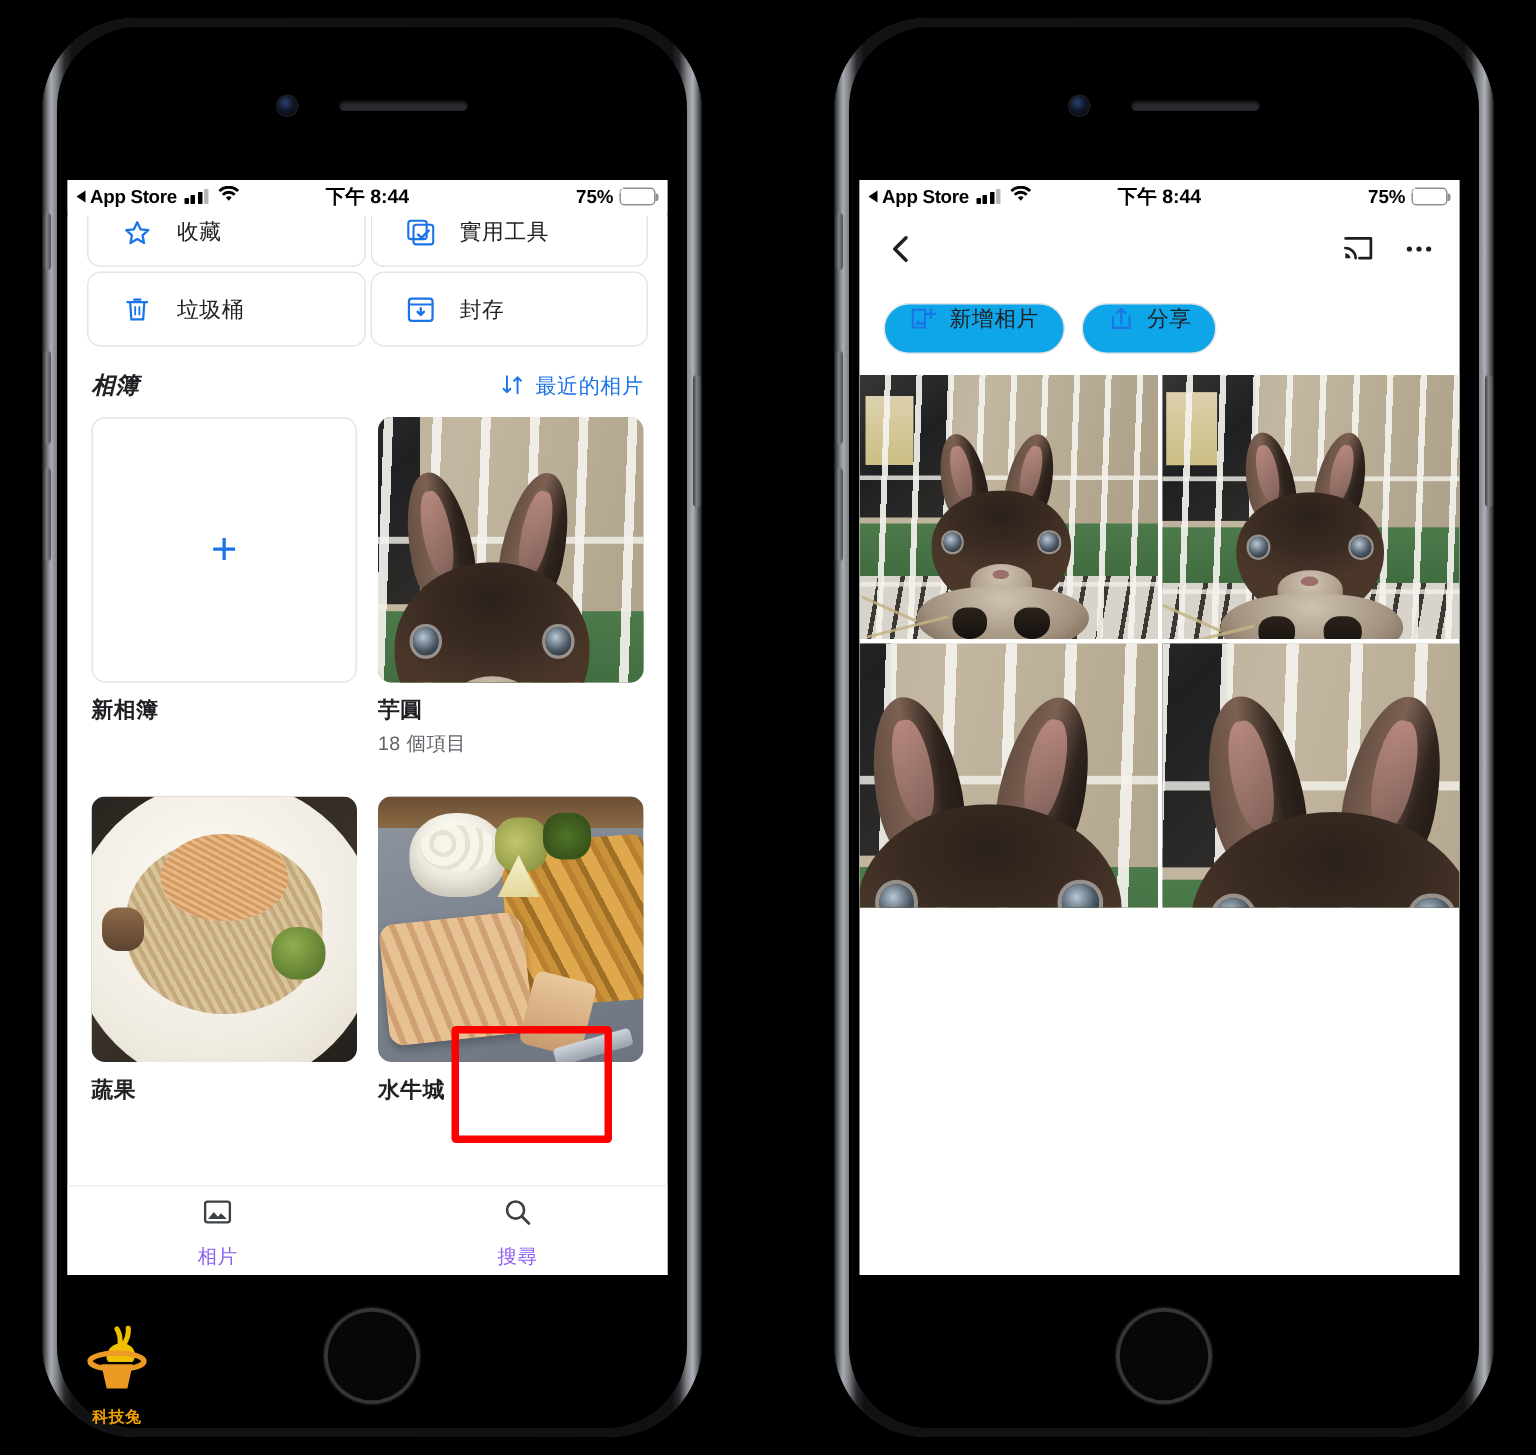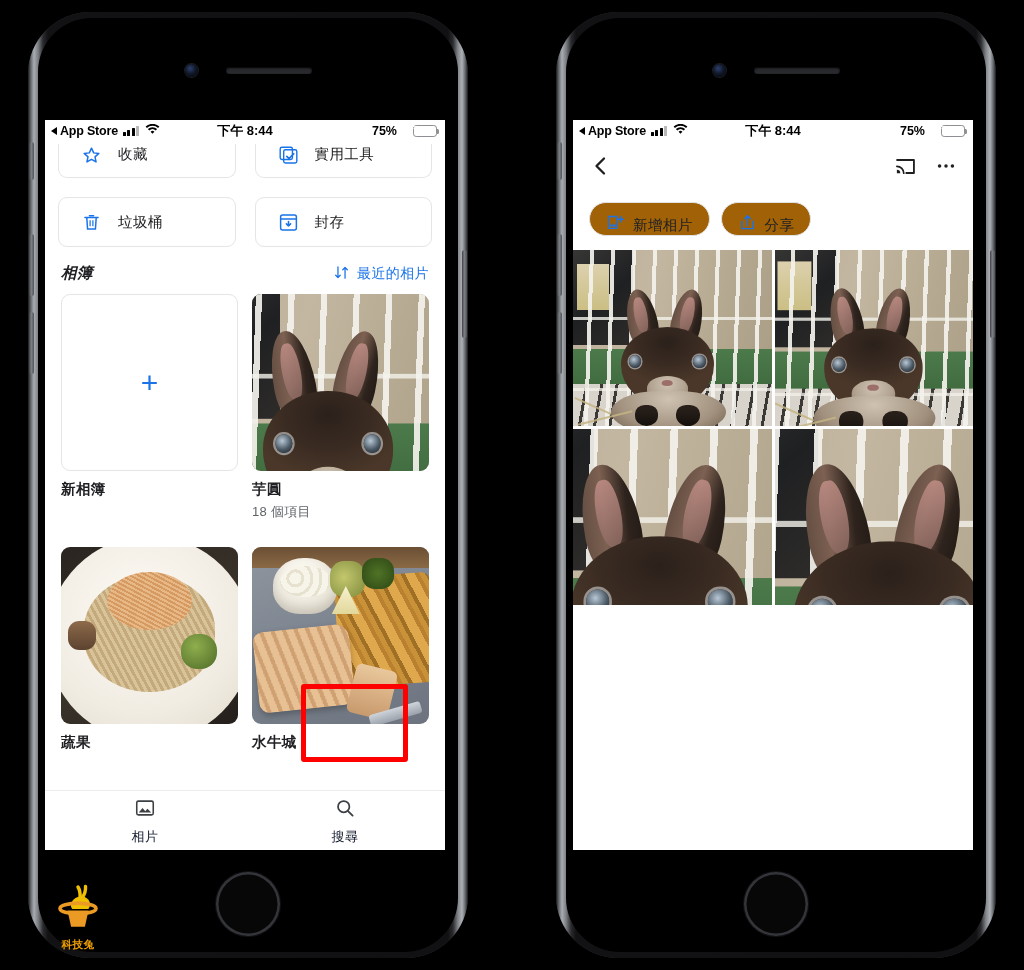--- a/index.html
+++ b/index.html
@@ -113,21 +113,21 @@
   .bars i { width: 3px; background: #000; border-radius: .5px; display:block; }
   .bars i:nth-child(1){ height: 4px; }
   .bars i:nth-child(2){ height: 6px; }
   .bars i:nth-child(3){ height: 8px; }
   .bars i:nth-child(4){ height: 10px; background: #b8b8b8; }
   .wifi { margin-left: 3px; }
   .sb-time {
     position: absolute; left: 50%; transform: translateX(-50%);
     font-size: 13px; font-weight: 700; white-space: nowrap;
   }
-  .sb-right { margin-left: auto; display: flex; align-items: center; gap: 16px; }
+  .sb-right { margin-left: auto; display: flex; align-items: center; gap: 4px; }
   .sb-pct { font-size: 12.5px; font-weight: 600; }
   .batt {
     position: relative;
     width: 24px; height: 12px;
     border: 1.3px solid #8e8e93; border-radius: 3.2px;
     padding: 1.3px;
   }
   .batt::after {
     content: ""; position: absolute; right: -3.4px; top: 3.4px;
     width: 2px; height: 4.4px; border-radius: 0 1.5px 1.5px 0;
@@ -143,21 +143,21 @@
     transform: translate(-62%,-50%);
     font-size: 9px; color: #fff; line-height: 1;
   }
 
   
   .la-body { background: #fff; height: 708px; position: relative; }
 
   .util-grid {
     display: grid;
     grid-template-columns: 1fr 1fr;
-    gap: 19px;
+    gap: 3px;
     padding: 0 13px;
     margin-top: 2px;
   }
   .util-card {
     height: 50px;
     border: 1px solid #e4e5e7;
     border-radius: 9px;
     display: flex; align-items: center;
     gap: 16px; padding-left: 22px;
     background: #fff;
@@ -217,21 +217,21 @@
     position: absolute; left: 0; right: 0; bottom: 0;
     height: 62px;
     background: #fff;
     border-top: 1px solid #ececec;
     display: flex;
   }
   .tab {
     flex: 1; display: flex; flex-direction: column;
     align-items: center; justify-content: center; gap: 5px;
   }
-  .tab-label { font-size: 13px; color: #0f172a; letter-spacing: .4px; }
+  .tab-label { font-size: 13px; color: #8b5cf6; letter-spacing: .4px; }
   .tab.active .tab-label { color: #1a73e8; }
   .redbox {
     position: absolute;
     left: 273px; top: 672px;
     width: 107px; height: 78px;
     border: 5px solid #ff0000;
     border-radius: 3px;
     pointer-events: none;
     z-index: 40;
   }
@@ -239,24 +239,24 @@
   
   .rp-toolbar {
     height: 52px; display: flex; align-items: center;
     padding: 0 16px; background: #fff;
   }
   .rp-actions {
     height: 56px; display: flex; align-items: center;
     gap: 11px; padding: 0 16px 6px 16px; background: #fff;
   }
   .chip {
-    display: flex; align-items: flex-end; gap: 8px;
+    display: flex; align-items: flex-start; gap: 8px;
     height: 34px; padding: 0 16px;
     border: 1px solid #e1e2e4; border-radius: 18px;
-    background: #a16207;
+    background: #0ea5e9;
     font-size: 14.5px; color: #202124; letter-spacing: .4px;
     white-space: nowrap;
   }
   .photo-grid {
     display: grid;
     grid-template-columns: 1fr 1fr;
     gap: 3px;
     background: #fff;
   }
   .pg-cell { position: relative; width: 100%; height: 176px; overflow: hidden; }

